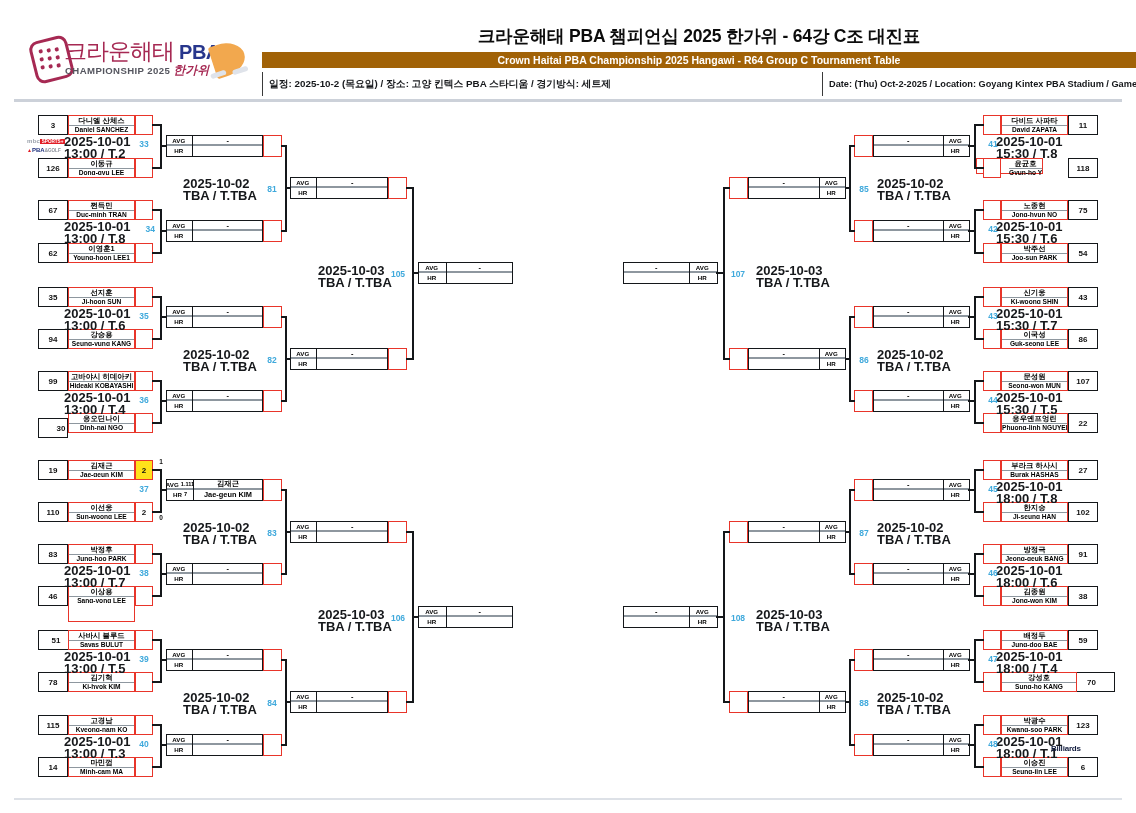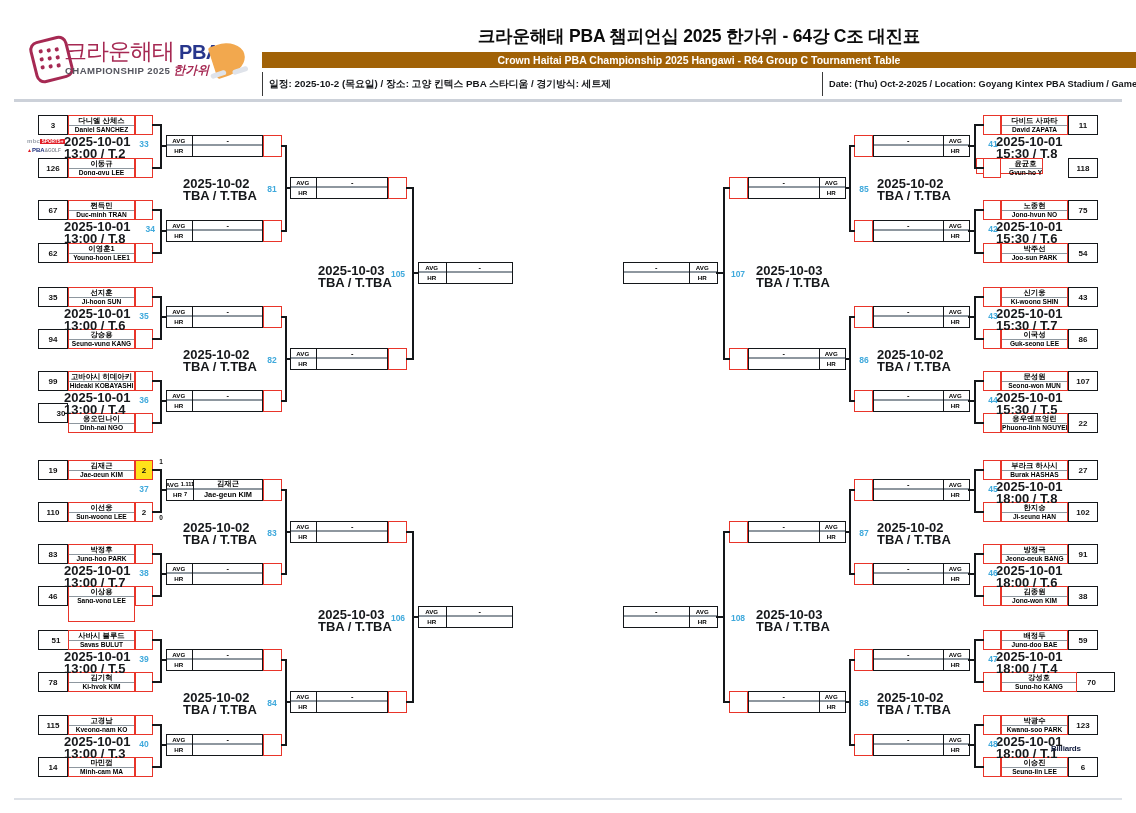--- a/index.html
+++ b/index.html
@@ -210,21 +210,21 @@
       <div class="ln" style="left: 152px; top: 296.2px; width: 9.6px; height: 1.6px;"></div>
       <div class="ln" style="left: 152px; top: 338.2px; width: 9.6px; height: 1.6px;"></div>
       <div class="ln" style="left: 160px; top: 296.2px; width: 1.6px; height: 43.6px;"></div>
       <div class="ln" style="left: 160px; top: 316.2px; width: 7px; height: 1.6px;"></div>
       <div class="c bk seed" style="left: 38px; top: 371px; width: 30px; height: 20px;">99</div>
       <div class="nbox" style="left: 68px; top: 371px; width: 67px; height: 20px;">
         <div class="krr">고바야시 히데아키</div>
         <div class="enr">Hideaki KOBAYASHI</div>
       </div>
       <div class="c rd scorec" style="left: 135px; top: 371px; width: 18px; height: 20px;"></div>
-      <div class="c bk seed" style="left: 38px; top: 403px; width: 30px; height: 20px; padding-left: 16px;">30</div>
+      <div class="c bk seed" style="left: 38px; top: 418px; width: 30px; height: 20px; padding-left: 16px;">30</div>
       <div class="nbox" style="left: 68px; top: 413px; width: 67px; height: 20px;">
         <div class="krr">응오딘나이</div>
         <div class="enr">Dinh-nai NGO</div>
       </div>
       <div class="c rd scorec" style="left: 135px; top: 413px; width: 18px; height: 20px;"></div>
       <div class="dt" style="left: 64px; top: 392px; width: 76px;">
         <div>2025-10-01</div>
         <div>13:00 / T.4</div>
       </div>
       <div class="num" style="left: 133px; top: 395px; width: 22px;">36</div>

